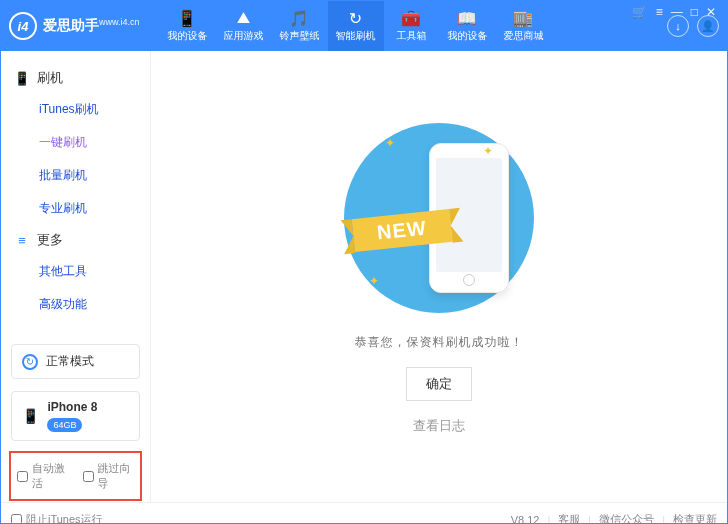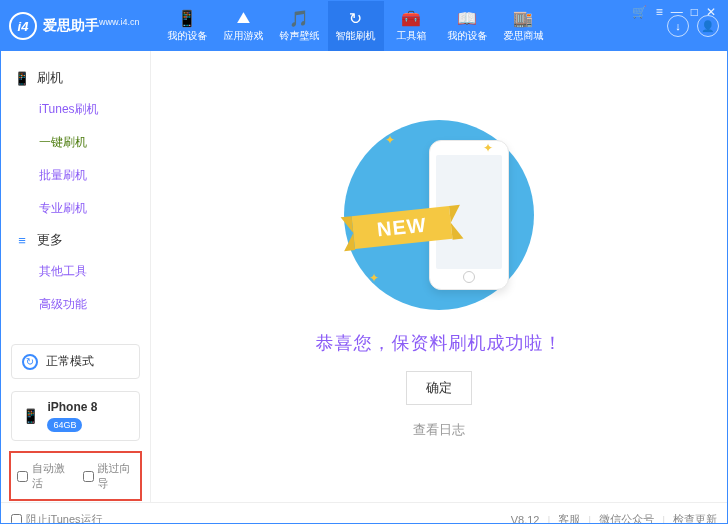--- a/index.html
+++ b/index.html
@@ -15,22 +15,22 @@
 .nav-item.active{background:#2b7aee}
 .nav-item .nav-icon{font-size:16px;height:18px;display:flex;align-items:center}
 .win-controls{display:flex;gap:4px;align-items:center;padding-right:4px}
 .win-controls span{font-size:12px;opacity:.9;cursor:pointer;padding:2px}
 .right-icons{display:flex;gap:8px;margin-left:8px}
 .circle-btn{width:22px;height:22px;border:1.5px solid rgba(255,255,255,.7);border-radius:50%;display:flex;align-items:center;justify-content:center;font-size:11px;cursor:pointer}
 .body{display:flex;height:451px}
 .sidebar{width:150px;border-right:1px solid #eee;display:flex;flex-direction:column;padding-top:12px}
 .group-header{display:flex;align-items:center;gap:8px;padding:6px 14px;font-size:13px;color:#333}
 .group-header .icon{color:#3a8bff;font-size:13px;width:14px;display:flex;justify-content:center}
-.sub-item{padding:8px 14px 8px 38px;font-size:12px;color:#8b5cf6;cursor:pointer}
-.sub-item.active{color:#4d7c0f}
+.sub-item{padding:8px 14px 8px 38px;font-size:12px;color:#1d4ed8;cursor:pointer}
+.sub-item.active{color:#8b5cf6}
 .sidebar-spacer{flex:1}
 .mode-box,.device-box{margin:6px 10px;border:1px solid #e5e5e5;border-radius:4px;padding:8px 10px;display:flex;align-items:center;gap:8px;font-size:12px;color:#333}
 .mode-box .mode-icon{width:16px;height:16px;border:2px solid #3a8bff;border-radius:50%;display:flex;align-items:center;justify-content:center;color:#3a8bff;font-size:10px}
 .device-box{flex-direction:row;align-items:center}
 .device-info{display:flex;flex-direction:column;gap:4px}
 .device-name{font-weight:bold;font-size:12px}
 .storage-badge{background:#3a8bff;color:#fff;font-size:9px;padding:2px 6px;border-radius:8px;width:fit-content}
 .phone-icon{color:#3a8bff;font-size:14px}
 .checkbox-row{border:2px solid #e74c3c;margin:4px 8px 1px 8px;padding:8px 6px;display:flex;gap:14px;font-size:11px;color:#888}
 .checkbox-row label{display:flex;align-items:center;gap:4px}
@@ -39,21 +39,21 @@
 .illustration{width:220px;height:200px;position:relative;display:flex;align-items:center;justify-content:center}
 .blue-circle{width:190px;height:190px;background:#4db3e8;border-radius:50%;position:absolute}
 .phone{width:80px;height:150px;background:#fff;border-radius:12px;position:absolute;z-index:2;border:1px solid #e8e8e8;box-shadow:0 4px 8px rgba(0,0,0,.1);right:40px}
 .phone::before{content:"";position:absolute;top:14px;left:6px;right:6px;bottom:20px;background:#f0f4f8;border-radius:2px}
 .phone::after{content:"";position:absolute;bottom:6px;left:50%;transform:translateX(-50%);width:10px;height:10px;border:1px solid #ccc;border-radius:50%}
 .ribbon{position:absolute;z-index:3;background:#f5c842;color:#fff;font-weight:bold;font-size:20px;padding:5px 24px;transform:rotate(-6deg);left:24px;top:96px;letter-spacing:1px}
 .ribbon::before,.ribbon::after{content:"";position:absolute;width:0;height:0;top:0}
 .ribbon::before{left:-11px;border-top:17px solid #e6b830;border-bottom:17px solid #e6b830;border-left:11px solid transparent}
 .ribbon::after{right:-11px;border-top:17px solid #e6b830;border-bottom:17px solid #e6b830;border-right:11px solid transparent}
 .sparkle{position:absolute;color:#f5c842;font-size:12px;z-index:4}
-.message{font-size:18px;color:#8b5cf6;letter-spacing:1px}
+.message{font-size:12px;color:#737373;letter-spacing:1px}
 .confirm-btn{border:1px solid #ddd;background:#fff;padding:7px 19px;font-size:13px;cursor:pointer;color:#333}
 .log-link{font-size:13px;color:#999;cursor:pointer}
 .footer{height:34px;border-top:1px solid #eee;display:flex;align-items:center;padding:0 10px;font-size:11px;color:#888;gap:8px}
 .footer .spacer{flex:1}
 .footer .link{cursor:pointer}
 .footer .divider{color:#ddd}
 .footer input{width:11px;height:11px}
 </style>
 </head>
 <body>

